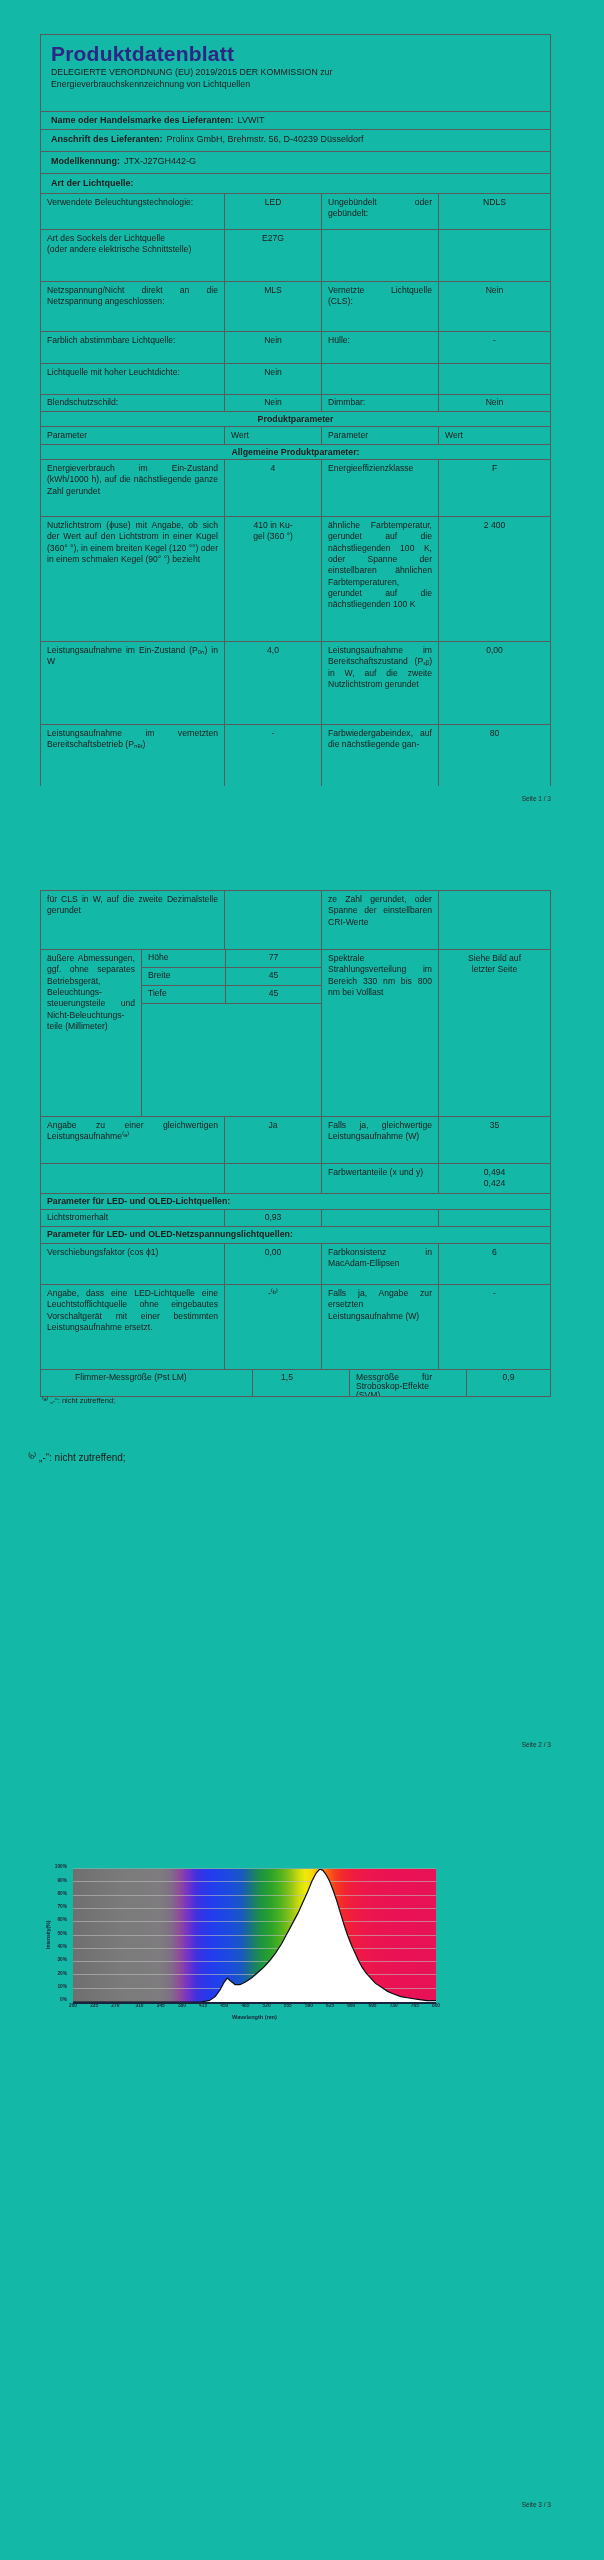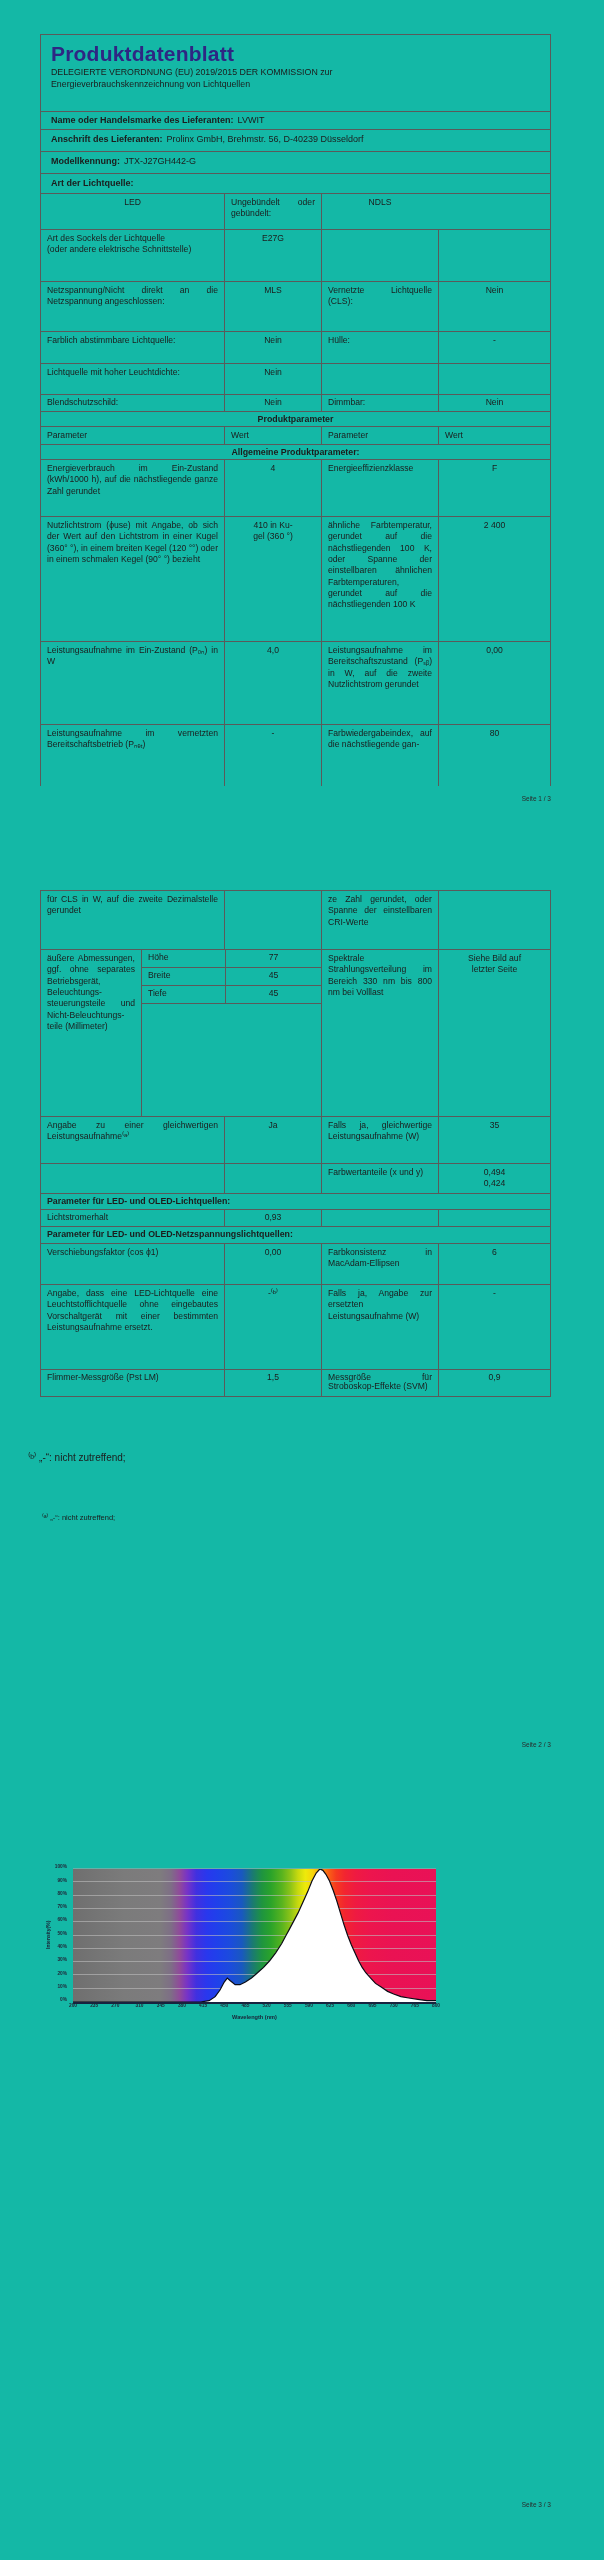--- a/index.html
+++ b/index.html
@@ -20,21 +20,21 @@
   .v{padding:3px 4px;font-size:8.6px;line-height:1.32;text-align:center;white-space:pre-line;}
   .kv{padding:4px 10px;font-size:9px;}
   .kv b{font-weight:bold;}
   .kv span{margin-left:4px;}
   .head{padding:7px 10px 3px 10px;}
   .title{font-size:21px;font-weight:bold;color:var(--title);letter-spacing:.2px;}
   .reg{font-size:8.8px;line-height:1.3;margin-top:1px;}
   .reg:first-of-type{margin-top:5px;}
   .sect{font-size:8.8px;font-weight:bold;padding:2px 6px;}
   .sect.center{text-align:center;}
-  .tight .c,.tight .v{line-height:1.05;}
+  .tight .c,.tight .v{line-height:1.05;margin-left:28px;}
   .subtbl{display:block;}
   .subrow{display:grid;grid-template-columns:83px 1fr;height:18px;
           border-bottom:1px solid var(--border);box-sizing:border-box;}
   .subrow>*:last-child{border-left:1px solid var(--border);}
   .subrow .c,.subrow .v{padding:2px 6px;}
   .pagenum{position:absolute;left:40px;width:511px;text-align:right;
            font-size:6.5px;color:#2a2a2a;}
   
   .chart{position:absolute;left:0;top:1855px;width:604px;height:180px;}
   .plot{position:absolute;left:73px;top:13px;width:363px;height:133px;
@@ -81,20 +81,21 @@
       <div class="kv"><b>Anschrift des Lieferanten:</b><span>Prolinx GmbH, Brehmstr. 56, D-40239 Düsseldorf</span></div>
     </div>
     <div class="row full" style="height:22px">
       <div class="kv"><b>Modellkennung:</b><span>JTX-J27GH442-G</span></div>
     </div>
     <div class="row full" style="height:20px">
       <div class="kv"><b>Art der Lichtquelle:</b></div>
     </div>
 
     <div class="row" style="height:36px">
+      <div class="c">Verwendete Beleuchtungstechnologie:</div>
       <div class="v">LED</div>
       <div class="c">Ungebündelt oder gebündelt:</div>
       <div class="v">NDLS</div>
     </div>
     <div class="row" style="height:52px">
       <div class="c">Art des Sockels der Lichtquelle
 (oder andere elektrische Schnittstelle)</div>
       <div class="v">E27G</div>
       <div class="c"></div>
       <div class="v"></div>
@@ -233,21 +234,21 @@
       <div class="v">-</div>
     </div>
     <div class="row tight" style="height:27px">
       <div class="c">Flimmer-Messgröße (Pst LM)</div>
       <div class="v">1,5</div>
       <div class="c">Messgröße für Stroboskop-Effekte (SVM)</div>
       <div class="v">0,9</div>
     </div>
   </div>
 
-  <div style="position:absolute;left:42px;top:1512px;font-size:7.5px">⁽ᵃ⁾ „-“: nicht zutreffend;</div>
+  <div style="position:absolute;left:42px;top:1395px;font-size:7.5px">⁽ᵃ⁾ „-“: nicht zutreffend;</div>
   <div style="position:absolute;left:28px;top:1450px;font-size:10px">⁽ᵇ⁾ „-“: nicht zutreffend;</div>
 
   <div class="pagenum" style="top:1741px">Seite 2 / 3</div>
 
   <div class="chart">
     <div class="axis-title-y">Intensity(%)</div>
     <div id="ylabels">
         <div class="ytick" style="bottom: calc(0% - 2px);">0%</div>
         <div class="ytick" style="bottom: calc(10% - 2px);">10%</div>
         <div class="ytick" style="bottom: calc(20% - 2px);">20%</div>

